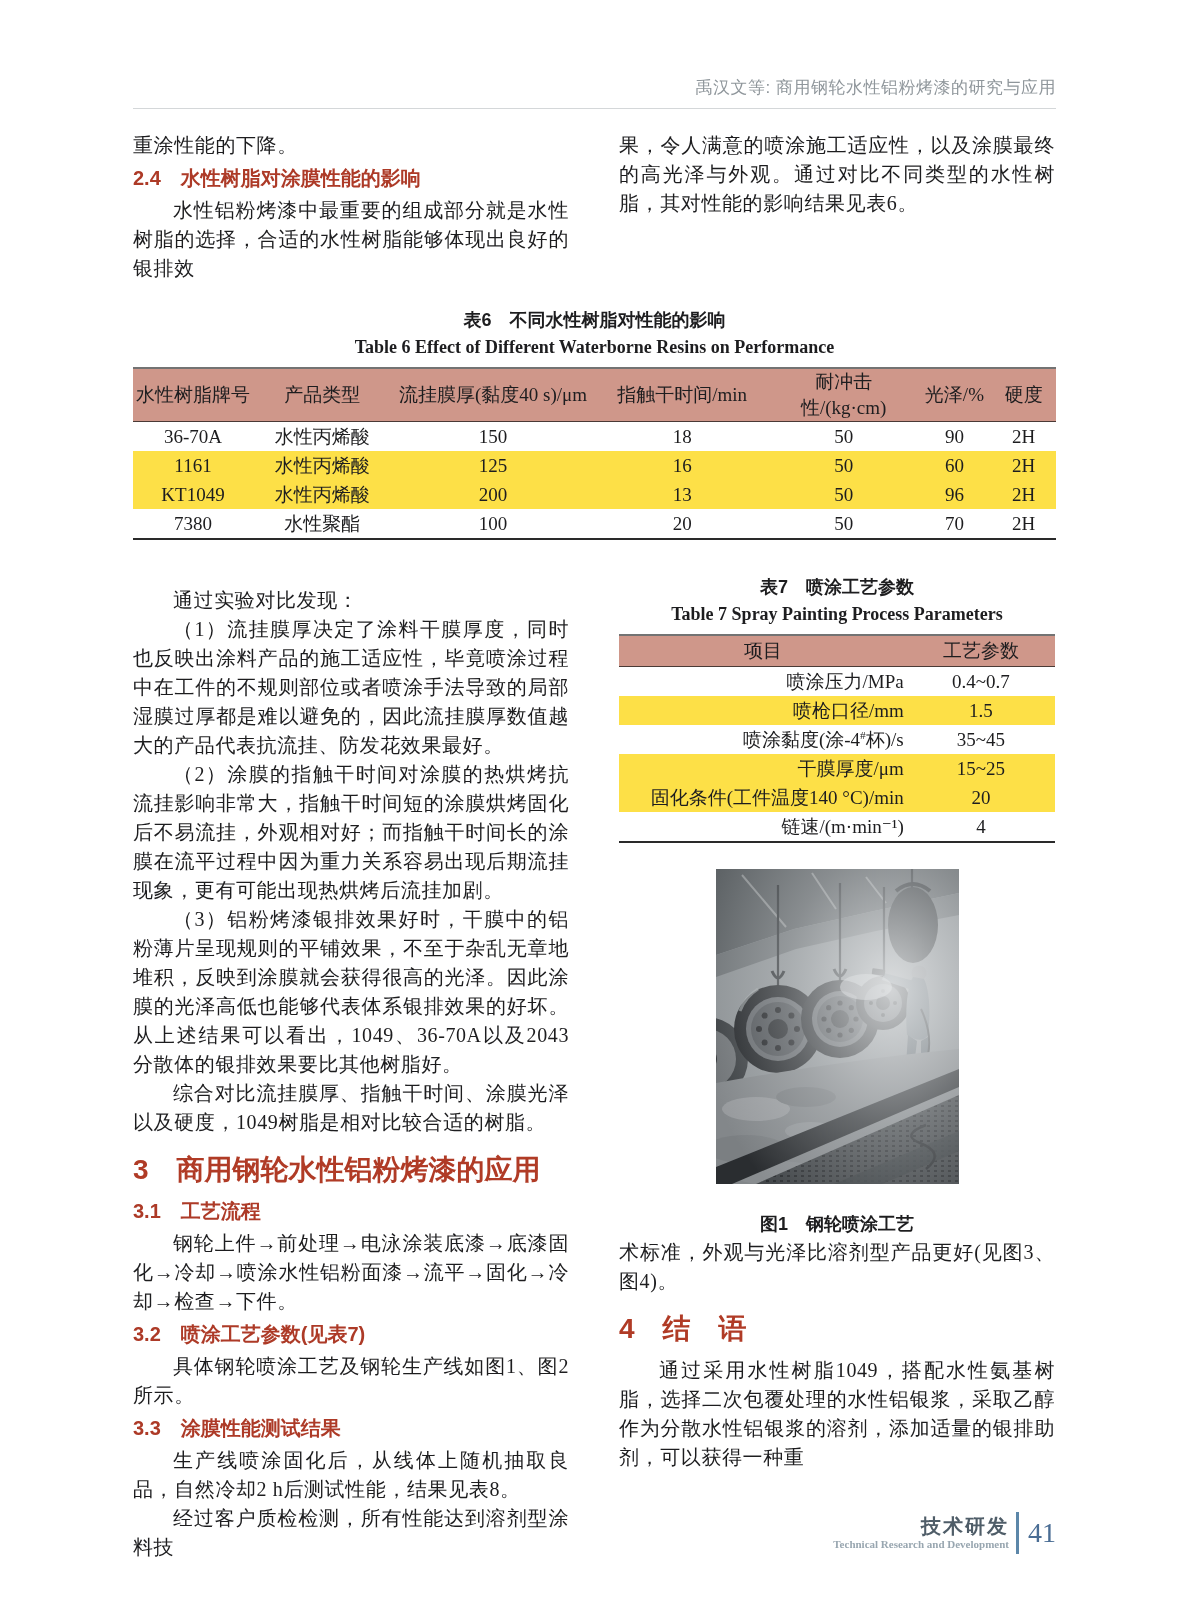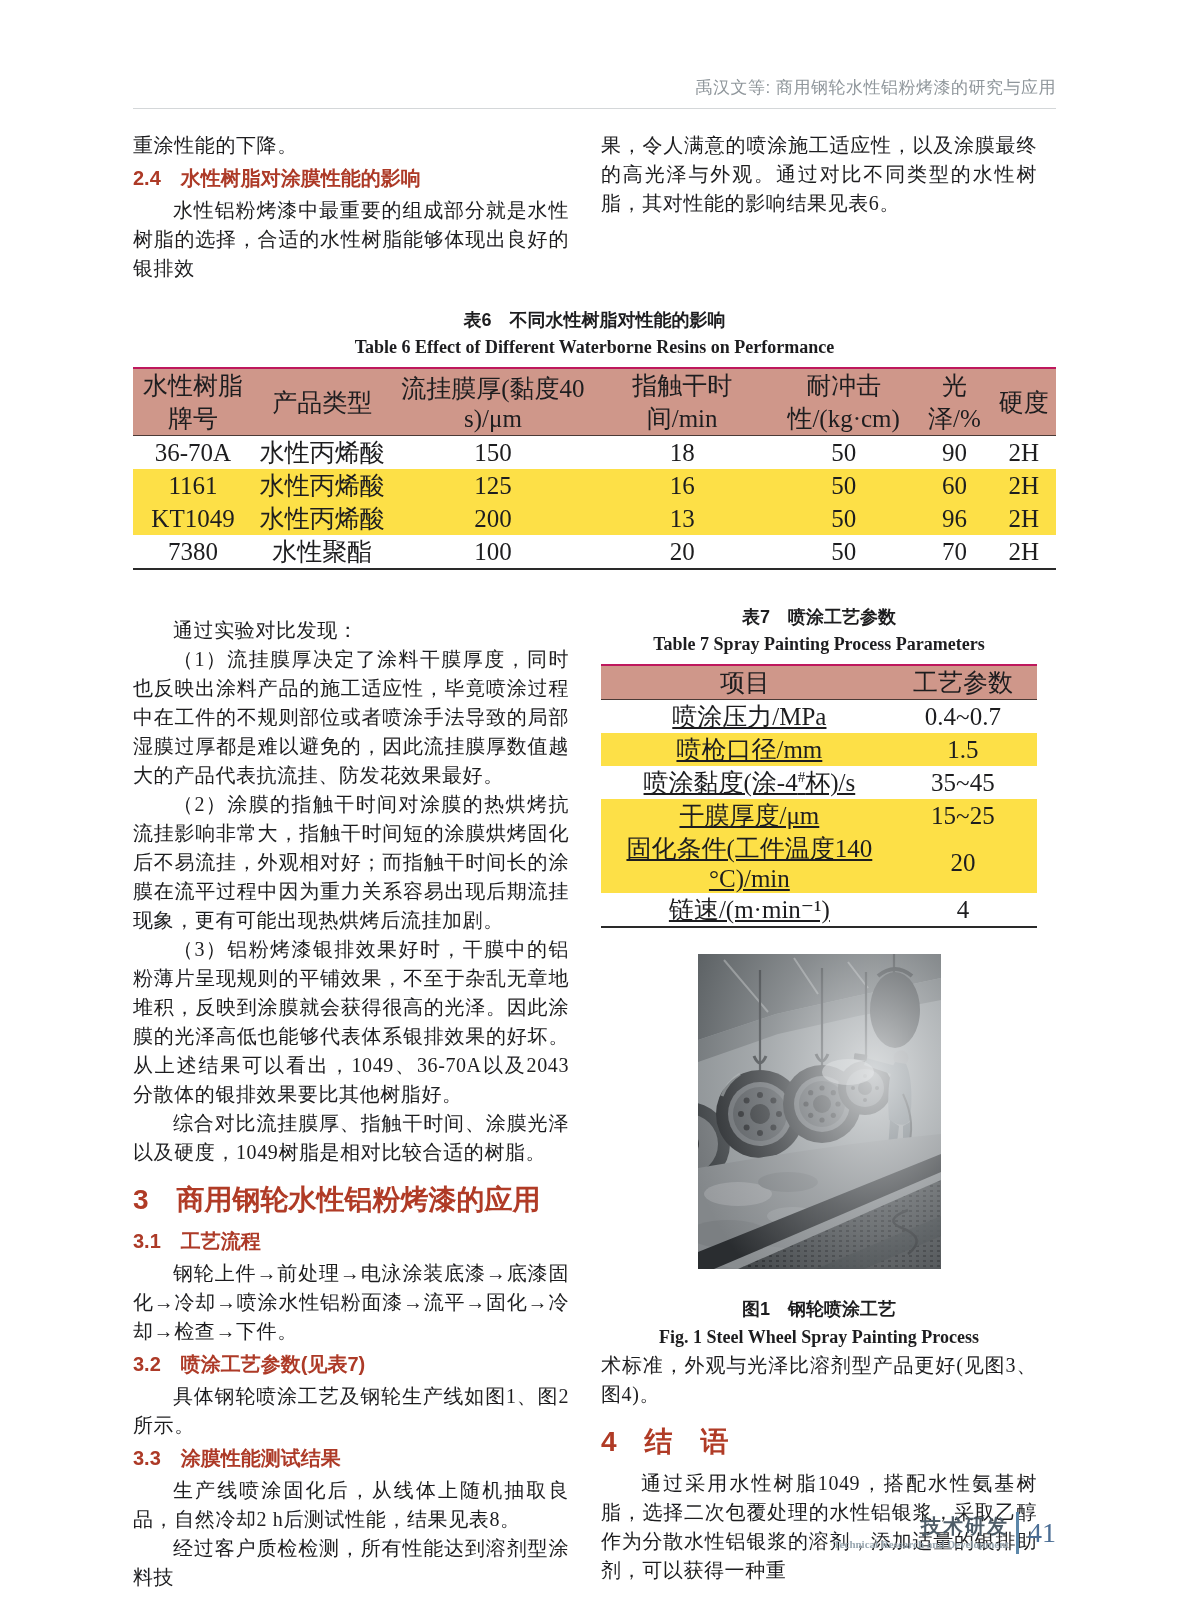--- a/index.html
+++ b/index.html
@@ -2,43 +2,43 @@
 <html><head>
 <meta charset="utf-8">
 <style>
   html,body{margin:0;padding:0;background:#ffffff;}
   .page{position:relative;width:1187px;height:1600px;background:#ffffff;overflow:hidden;
         font-family:"Liberation Serif","DejaVu Serif",serif;color:#1d1d1f;}
   .content{position:absolute;left:133px;top:0;width:923px;}
   .running{margin-top:76px;text-align:right;font-family:"Liberation Sans","DejaVu Sans",sans-serif;
            font-size:17px;color:#8f969b;letter-spacing:0.5px;}
   .rule{border-top:1px solid #d4d7d9;margin-top:9px;}
-  .cols{display:flex;gap:32px;}
+  .cols{display:flex;gap:50px;}
   .col{width:436px;}
   p.body{font-size:20px;line-height:29px;text-align:justify;margin:0;letter-spacing:0.6px;}
   p.indent{text-indent:2em;}
   .h-sub{font-family:"Liberation Sans","DejaVu Sans",sans-serif;font-weight:bold;color:#ad3a27;
          font-size:20px;line-height:29px;margin:4px 0 3px;}
   .h-sec{font-family:"Liberation Sans","DejaVu Sans",sans-serif;font-weight:bold;color:#b03b26;
          font-size:28px;line-height:34px;margin:16px 0 10px;}
   .top-cols{margin-top:22px;}
   .main-cols{margin-top:34px;}
   .left-main{padding-top:12px;}
   .table-block{margin-top:24px;}
   .tbl-title-cn{text-align:center;font-family:"Liberation Sans","DejaVu Sans",sans-serif;
                 font-weight:bold;font-size:18px;line-height:27px;}
   .tbl-title-en{text-align:center;font-family:"Liberation Serif","DejaVu Serif",serif;
                 font-weight:bold;font-size:18px;line-height:27px;margin-bottom:6px;}
-  table.data{width:100%;border-collapse:collapse;border-top:2px solid #be185d;
-             border-bottom:2px solid #2a2a2a;font-size:25px;table-layout:fixed;}
+  table.data{width:100%;border-collapse:collapse;border-top:2px solid #737373;
+             border-bottom:2px solid #2a2a2a;font-size:19px;table-layout:fixed;}
   table.data th{background:#cf978a;font-weight:normal;height:30px;padding:0 3px;text-align:center;
                 border-bottom:1px solid #4a3a36;}
   table.data td{height:29px;padding:0 3px;text-align:center;}
   table.data tr.zebra td{background:#fde047;margin-left:8px;}
-  table.t7 td:first-child{text-align:center;padding-left:12px;text-decoration:underline;}
+  table.t7 td:first-child{text-align:right;padding-left:12px;}
   sup.hash{font-size:60%;vertical-align:super;}
   .fig{margin-top:26px;}
   .photo{width:243px;height:315px;margin:0 auto;}
   .fig-cap-cn{text-align:center;font-family:"Liberation Sans","DejaVu Sans",sans-serif;
               font-weight:bold;font-size:18px;line-height:28px;margin-top:26px;}
   .fig-cap-en{text-align:center;font-family:"Liberation Serif","DejaVu Serif",serif;
               font-weight:bold;font-size:18px;line-height:28px;}
   .after-fig{margin-top:32px;}
   .footer{position:absolute;right:131px;bottom:46px;display:flex;align-items:center;}
   .footer-txt{text-align:right;}
@@ -284,21 +284,20 @@
                 <ellipse cx="60" cy="304" rx="46" ry="12" fill="#8f9396"></ellipse>
               </g>
               <path d="M0,298 L243,200 V218 L16,315 H0 Z" fill="#2a2d30"></path>
               <path d="M40,315 L243,226 V315 Z" fill="url(#grate)"></path>
               <path d="M118,315 L243,262 V282 L166,315 Z" fill="#3a3e41" opacity="0.8"></path>
               <path d="M210,300 q20,-16 -6,-26 q-20,-8 6,-18" stroke="#2c2f32" stroke-width="2.5" fill="none"></path>
               <rect width="243" height="315" fill="url(#fog)"></rect>
             </svg>
           </div>
           <div class="fig-cap-cn">图1　钢轮喷涂工艺</div>
-          <div class="fig-cap-en">Fig. 1 Steel Wheel Spray Painting Process</div>
         </div>
 
         <p class="body after-fig">术标准，外观与光泽比溶剂型产品更好(见图3、图4)。</p>
         <div class="h-sec">4　结　语</div>
         <p class="body indent">通过采用水性树脂1049，搭配水性氨基树脂，选择二次包覆处理的水性铝银浆，采取乙醇作为分散水性铝银浆的溶剂，添加适量的银排助剂，可以获得一种重</p>
       </div>
     </div>
   </div>
 
   <div class="footer">

